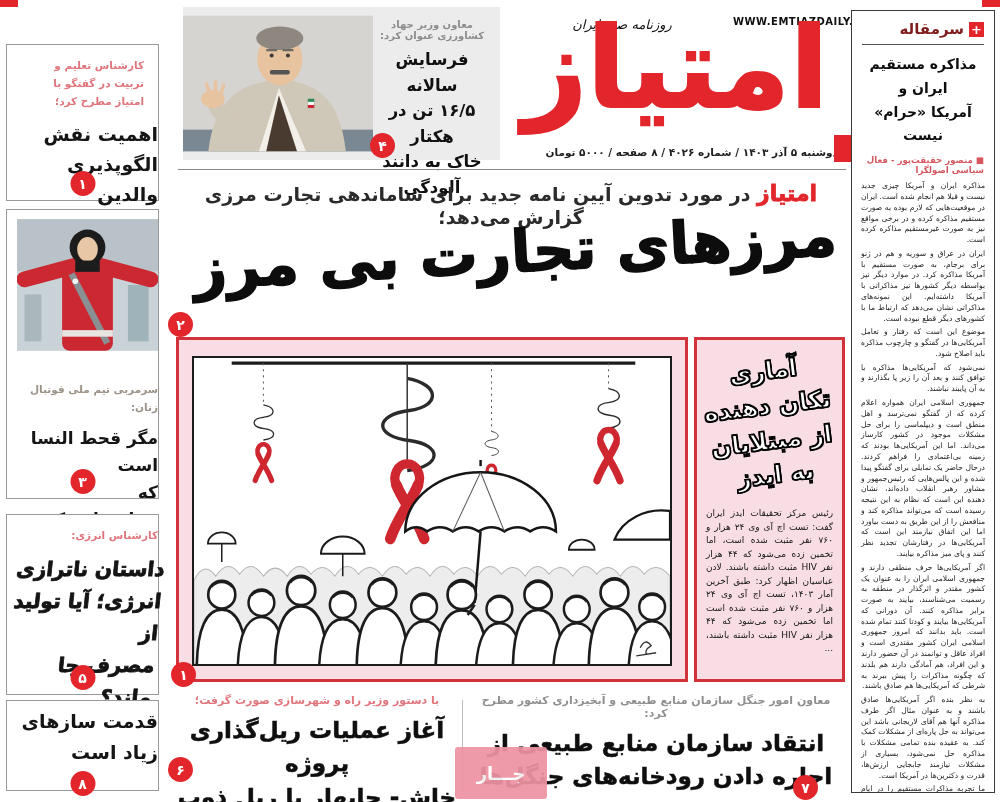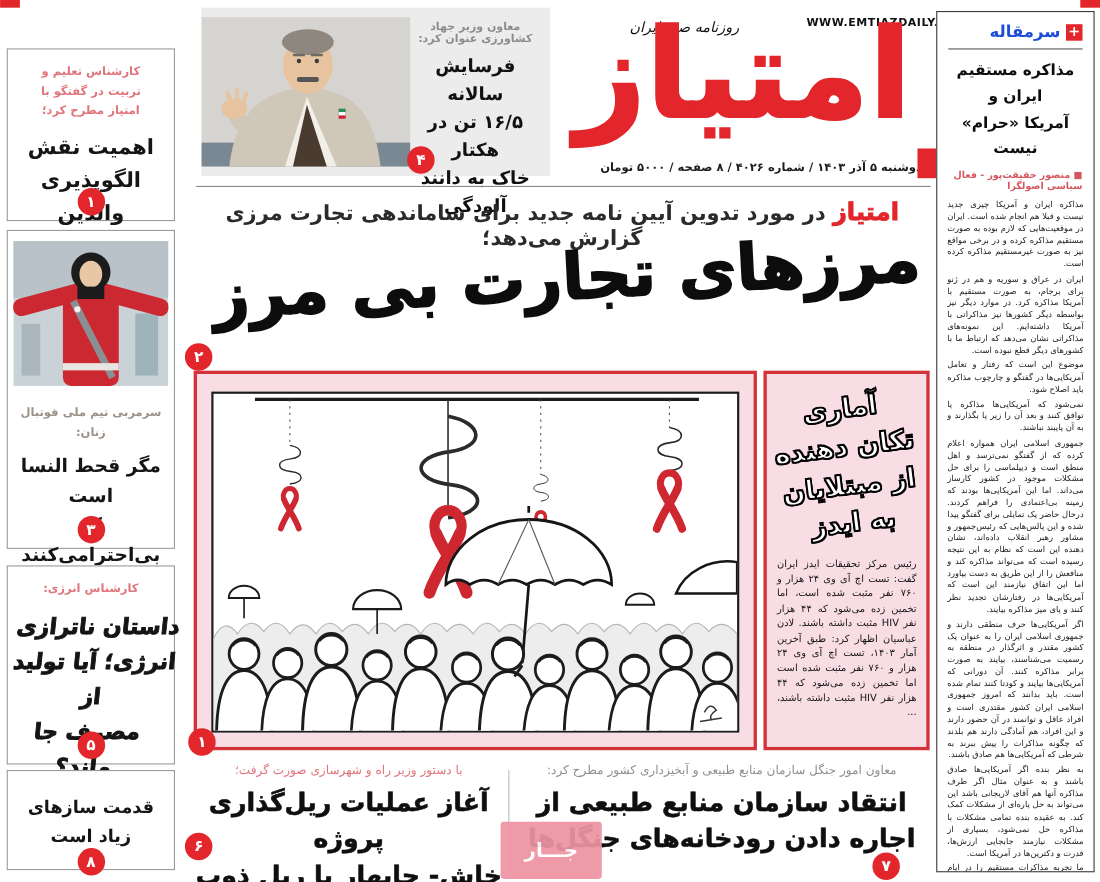--- a/index.html
+++ b/index.html
@@ -7,21 +7,21 @@
   #page { position:relative; width:1000px; height:802px; background:#fff; overflow:hidden; direction:rtl; }
   .corner-mark { position:absolute; top:0; width:18px; height:7px; background:#e2262b; }
 
   
   .badge { position:absolute; width:25px; height:25px; border-radius:50%; background:#e2262b;
            color:#fff; font-weight:bold; font-size:14px; display:flex; align-items:center;
            justify-content:center; z-index:6; }
 
   
   .side-box { position:absolute; left:6px; width:153px; background:#fff; border:1px solid #9a9a9a;
-              text-align:center; overflow:visible; }
+              overflow:visible; }
   .side-kicker { color:#e0757c; font-size:10.5px; font-weight:bold; line-height:1.7; margin-top:12px; }
   .side-kicker.gray { color:#9b9288; }
   .side-headline { color:#151515; font-weight:bold; line-height:1.6; margin-top:8px; }
   .side-badge { left:50%; transform:translateX(-50%); bottom:4px; }
 
   
   .photo-box { position:absolute; left:183px; top:7px; width:317px; height:153px; background:#ececec; }
   .photo-box svg { position:absolute; left:0; top:0; }
   .photo-text { position:absolute; right:4px; top:12px; width:128px; text-align:center; }
   .photo-kicker { color:#8c8c8c; font-size:10px; font-weight:bold; }
@@ -59,41 +59,41 @@
   .stats-box { position:absolute; left:694px; top:337px; width:151px; height:345px;
                background:#f8dee4; border:3px solid #d2323a; overflow:hidden; }
   .stats-headline { margin-top:14px; transform:rotate(-7deg); text-align:center; }
   .stats-headline div { font-size:24px; font-weight:bold; line-height:1.45; color:#fff;
         -webkit-text-stroke:1.5px #000;
         text-shadow:1px 1px 0 #000,-1px 1px 0 #000,1px -1px 0 #000,-1px -1px 0 #000; }
   .stats-body { margin:14px 9px 0; font-size:9px; line-height:1.5; text-align:justify; color:#151515; }
 
   
   .story { position:absolute; text-align:center; }
-  .story-kicker { font-size:11px; font-weight:normal; }
+  .story-kicker { font-size:11px; font-weight:bold; }
   .story-headline { font-size:23px; font-weight:bold; color:#0f0f0f; line-height:1.45; margin-top:7px;
                     -webkit-text-stroke:.5px #0f0f0f; }
   .vert-divider { position:absolute; left:462px; top:700px; height:92px; border-left:1px solid #bbb; }
 
   
   .watermark { position:absolute; left:455px; top:747px; width:92px; height:52px; background:#ee93a2;
                opacity:.93; border-radius:3px; z-index:8; display:flex; align-items:center;
                justify-content:center; color:#fff; font-weight:bold; font-size:18px;
                letter-spacing:1px; }
   .watermark::after { content:""; position:absolute; left:10px; bottom:-9px; border:10px solid transparent;
                border-top-color:#ee93a2; border-left-width:4px; border-right-width:4px; }
 
   
   .editorial { position:absolute; left:851px; top:10px; width:144px; height:783px;
                border:1px solid #3a3a3a; background:#fff; overflow:hidden; }
   .ed-header { display:flex; align-items:center; justify-content:flex-start; gap:5px;
                margin:9px 10px 0; padding-bottom:6px; border-bottom:1px solid #555; }
   .plus-box { width:15px; height:15px; background:#e2262b; color:#fff; font-size:13px; font-weight:bold;
               display:flex; align-items:center; justify-content:center; line-height:1; }
-  .ed-header-label { color:#1d4ed8; font-weight:bold; font-size:15px; }
+  .ed-header-label { color:#7f1d1d; font-weight:bold; font-size:15px; }
   .ed-title { text-align:center; font-weight:bold; font-size:14px; color:#0e0e0e; line-height:1.7;
               margin-top:8px; }
   .ed-byline { text-align:right; margin:7px 10px 0; color:#d5565e; font-size:8.6px; font-weight:bold; }
   .ed-body { margin:6px 9px; font-size:7.6px; line-height:1.42; text-align:justify; color:#222; }
   .ed-body p { margin-bottom:3px; }
 </style>
 </head>
 <body>
 
 <div id="page">
@@ -119,42 +119,42 @@
       <rect x="8" y="80" width="18" height="50" fill="#aab8be"></rect>
       <path d="M8,64 L60,50 L90,50 L142,64" stroke="#cc2832" stroke-width="17" stroke-linecap="round" fill="none"></path>
       <rect x="48" y="48" width="54" height="92" rx="8" fill="#cc2832"></rect>
       <line x1="58" y1="58" x2="96" y2="132" stroke="#8a8f94" stroke-width="7"></line>
       <rect x="48" y="118" width="54" height="7" fill="#e8e4e0"></rect>
       <circle cx="75" cy="30" r="19" fill="#1c1c1c"></circle>
       <ellipse cx="75" cy="32" rx="11" ry="13" fill="#e8c7a6"></ellipse>
       <rect x="62" y="44" width="26" height="12" fill="#1c1c1c"></rect>
       <circle cx="62" cy="66" r="3" fill="#f2f2f2"></circle>
     </svg>
-    <div class="side-kicker gray" style="margin-top:8px;">سرمربی تیم ملی فوتبال زنان:</div>
+    <div class="side-kicker gray" style="margin-top:22px;">سرمربی تیم ملی فوتبال زنان:</div>
     <div class="side-headline" style="font-size:17px;">
       <div>مگر قحط النسا است</div>
       <div>که بی‌احترامی‌کنند</div>
       <div>و به تیم ملی هم</div>
       <div>دعوت شوند؟</div>
     </div>
     <div class="badge side-badge">۳</div>
   </div>
 
   <div class="side-box" style="top:514px;height:181px;">
     <div class="side-kicker">کارشناس انرژی:</div>
     <div class="side-headline" style="font-size:20px; transform:skewX(-6deg); -webkit-text-stroke:.8px #111;">
       <div>داستان ناترازی</div>
       <div>انرژی؛ آیا تولید از</div>
       <div>مصرف جا ماند؟</div>
     </div>
     <div class="badge side-badge">۵</div>
   </div>
 
   <div class="side-box" style="top:700px;height:91px;">
-    <div class="side-headline" style="font-size:16px; margin-top:20px; line-height:1.65;">
+    <div class="side-headline" style="font-size:19px; margin-top:5px; line-height:1.65;">
       <div>قدمت سازهای</div>
       <div>زیاد است</div>
     </div>
     <div class="badge side-badge" style="bottom:-6px;">۸</div>
   </div>
 
   <div class="photo-box">
     <svg width="190" height="153" viewBox="0 0 210 150">
       <rect width="210" height="150" fill="#d6d4d0"></rect>
       <rect x="0" y="126" width="210" height="24" fill="#7a8894"></rect>

